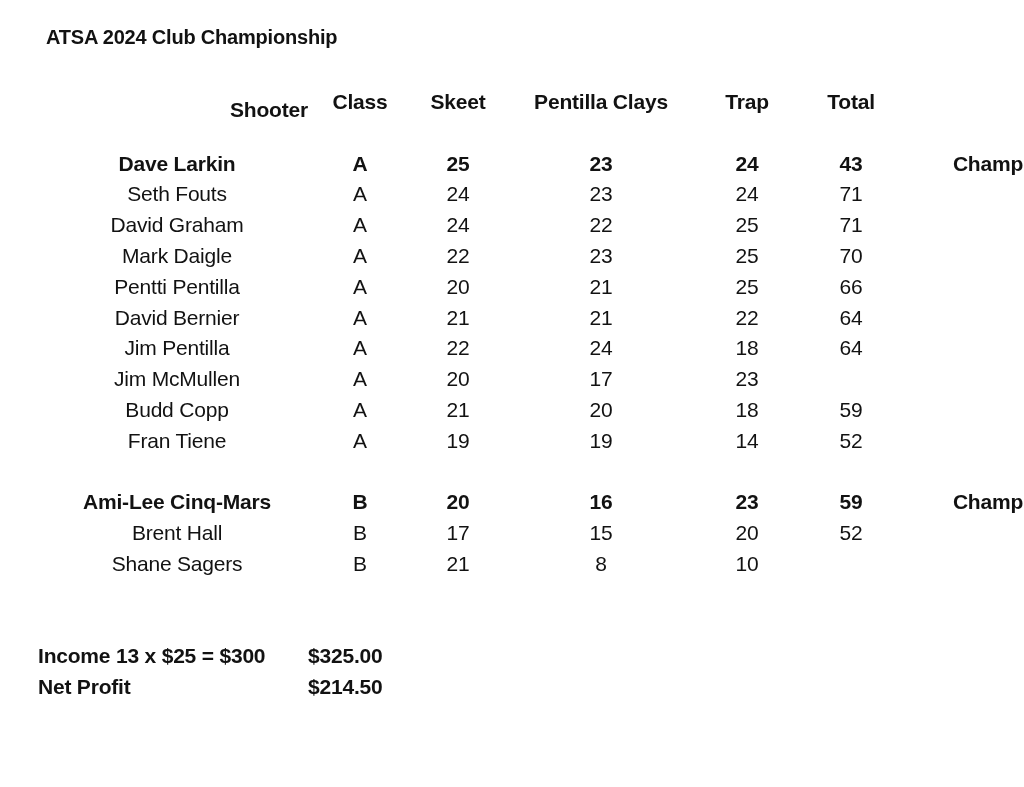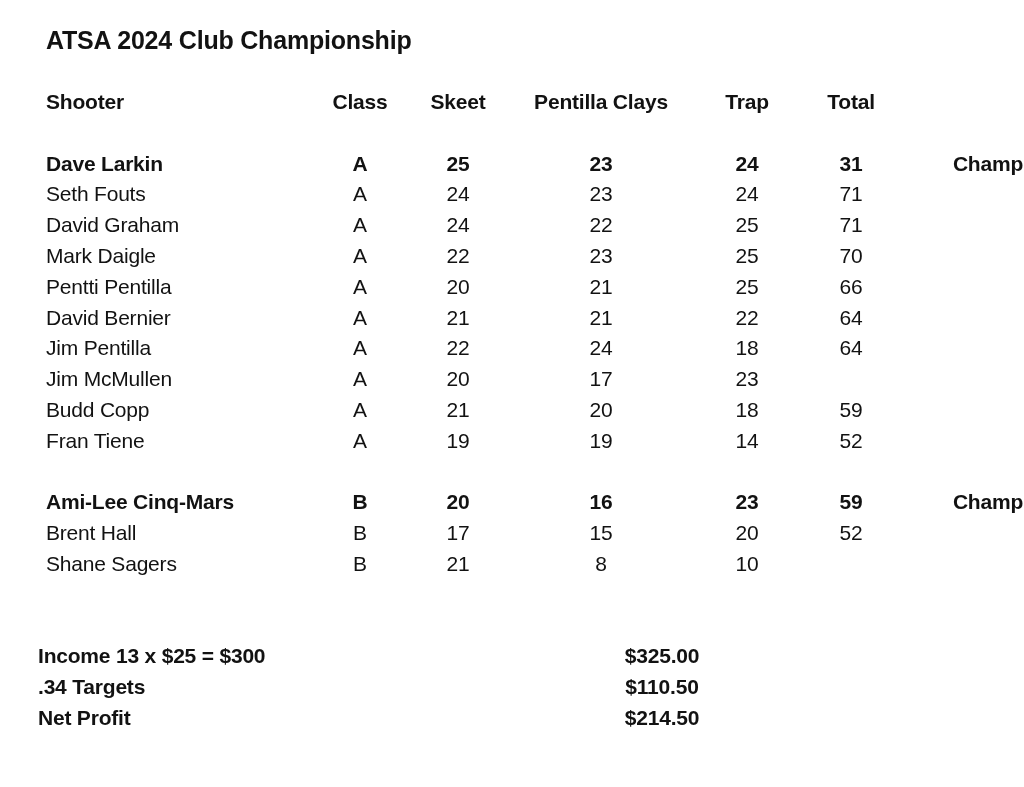--- a/index.html
+++ b/index.html
@@ -3,50 +3,50 @@
 <meta charset="utf-8">
 <style>
   html,body{margin:0;padding:0;background:#ffffff;}
   body{
     width:1024px;height:787px;position:relative;overflow:hidden;
     font-family:"Liberation Sans","DejaVu Sans",sans-serif;
     color:#121212;
   }
   .page-title{
     position:absolute;left:46px;top:26px;
-    font-size:25px;font-weight:700;letter-spacing:-0.2px;white-space:nowrap;
+    font-size:20px;font-weight:700;letter-spacing:-0.2px;white-space:nowrap;
   }
   .tbl{
     position:absolute;left:46px;top:87px;width:978px;
   }
   .r{
     display:grid;
     grid-template-columns:262px 104px 92px 194px 98px 110px 1fr;
     height:30.8px;
   }
   .r > div{
     line-height:30.8px;font-size:21px;letter-spacing:-0.2px;
     white-space:nowrap;overflow:visible;
   }
-  .c-name{text-align:left;}
+  .c-name{text-align:center;}
   .c-class,.c-skeet,.c-sc,.c-trap,.c-total{text-align:center;}
   .c-note{text-align:center;padding-left:46px;}
-  .hdr .c-name{text-align:left;}
+  .hdr .c-name{text-align:right;margin-top:8px;}
   .bold > div{font-weight:700;}
   .blank{height:30.8px;}
   .summary{
     position:absolute;left:38px;top:641.4px;width:978px;
   }
   .s-row{
     display:grid;grid-template-columns:262px 1fr;height:30.8px;
   }
   .s-row > div{
     line-height:30.8px;font-size:21px;font-weight:700;letter-spacing:-0.2px;white-space:nowrap;
   }
-  .s-amt{padding-left:8px;text-align:center;}
+  .s-amt{padding-left:8px;}
 </style>
 </head>
 <body>
 
 <div class="page-title">ATSA 2024 Club Championship</div>
 
 <div class="tbl">
 
   <div class="r hdr bold">
     <div class="c-name">Shooter</div>
@@ -59,21 +59,21 @@
   </div>
 
   <div class="blank"></div>
 
   <div class="r bold">
     <div class="c-name">Dave Larkin</div>
     <div class="c-class">A</div>
     <div class="c-skeet">25</div>
     <div class="c-sc">23</div>
     <div class="c-trap">24</div>
-    <div class="c-total">31</div>
+    <div class="c-total">43</div>
     <div class="c-note">Champ</div>
   </div>
 
   <div class="r">
     <div class="c-name">Seth Fouts</div>
     <div class="c-class">A</div>
     <div class="c-skeet">24</div>
     <div class="c-sc">23</div>
     <div class="c-trap">24</div>
     <div class="c-total">71</div>
@@ -191,20 +191,16 @@
   </div>
 
 </div>
 
 <div class="summary">
   <div class="s-row">
     <div class="s-label">Income 13 x $25 = $300</div>
     <div class="s-amt">$325.00</div>
   </div>
   <div class="s-row">
-    <div class="s-label">.34 Targets</div>
-    <div class="s-amt">$110.50</div>
-  </div>
-  <div class="s-row">
     <div class="s-label">Net Profit</div>
     <div class="s-amt">$214.50</div>
   </div>
 </div>
 
 </body></html>

